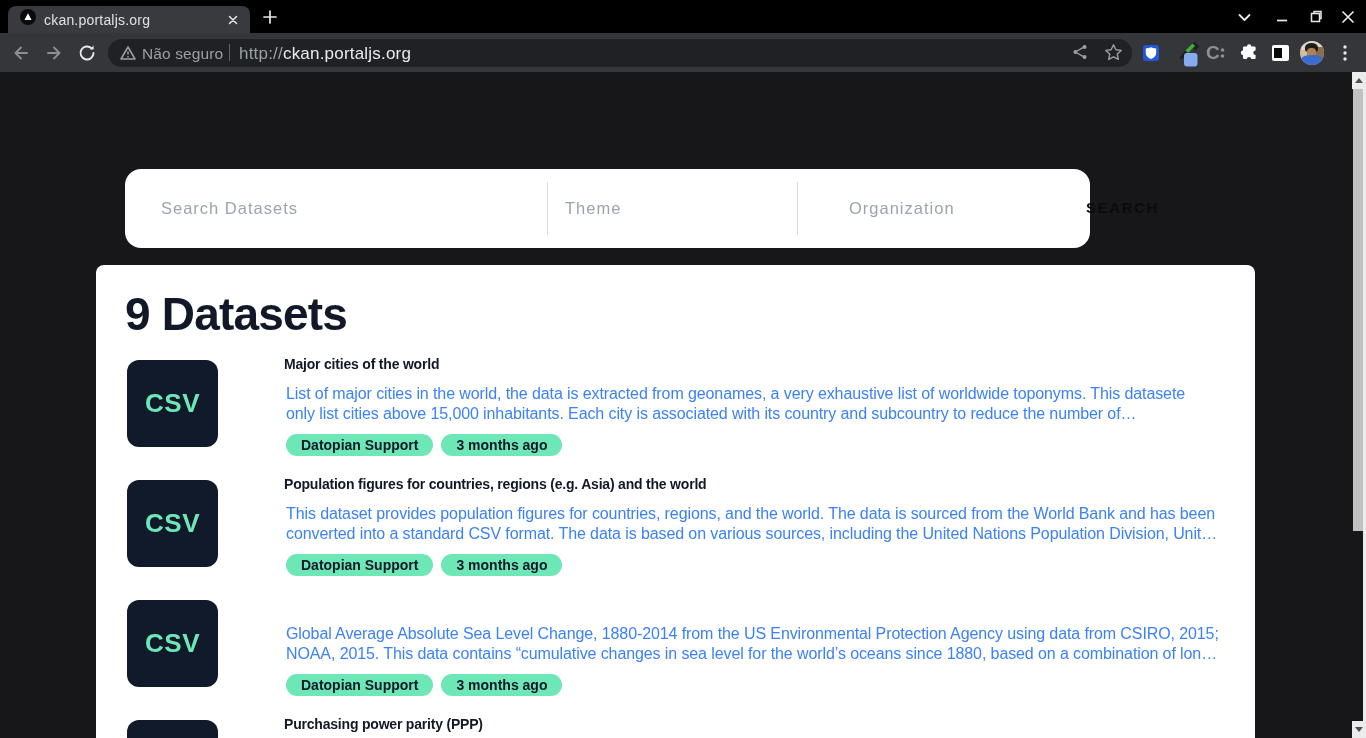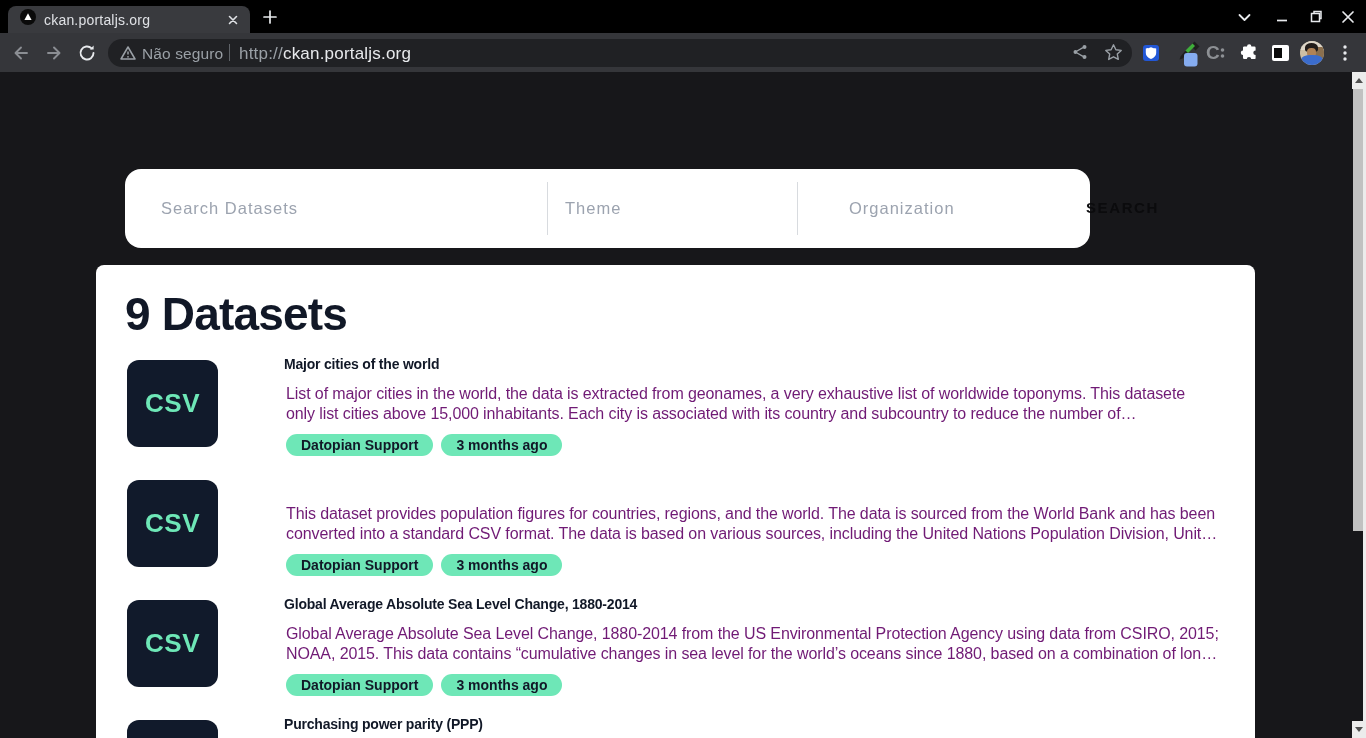--- a/index.html
+++ b/index.html
@@ -35,21 +35,21 @@
 #searchcard .div2 { position:absolute; left:672px; top:13px; width:1px; height:53px; background:#d8dbdf; }
 .ph { position:absolute; top:30px; font-size:16.5px; letter-spacing:1px; color:#9ca3af; }
 #searchbtn { position:absolute; left:961px; top:30px; font-size:15px; font-weight:bold; letter-spacing:1.6px; color:#0b0b0d; }
 
 #datacard { position:absolute; left:96px; top:193px; width:1159px; height:589px; background:#fff; border-radius:8px 8px 0 0; }
 #datacard h1 { position:absolute; left:29px; top:22px; font-size:46px; font-weight:bold; color:#111827; letter-spacing:-0.8px; }
 
 .row { position:absolute; left:0; width:1159px; height:120px; }
 .thumb { position:absolute; left:31px; top:0; width:91px; height:87px; background:#111a2b; border-radius:12px; color:#6ee7b7; font-weight:bold; font-size:26px; text-align:center; line-height:87px; letter-spacing:0.5px; }
 .rtitle { position:absolute; left:188px; top:-4px; font-size:14px; font-weight:bold; color:#111827; letter-spacing:-0.2px; white-space:nowrap; }
-.rdesc { position:absolute; left:190px; top:24px; font-size:16px; letter-spacing:-0.1px; line-height:20px; color:#701a75; white-space:nowrap; }
+.rdesc { position:absolute; left:190px; top:24px; font-size:16px; letter-spacing:-0.1px; line-height:20px; color:#3b82f6; white-space:nowrap; }
 .tags { position:absolute; left:190px; top:73.5px; }
 .tag { display:inline-block; height:22px; line-height:22px; padding:0 15px; margin-right:8px; background:#6ee7b7; border-radius:11px; font-size:14px; color:#111827;font-weight:bold; }
 
 
 #sb-edge { position:absolute; left:1363px; top:0; width:3px; height:666px; background:#ececec; }
 #sb-top { position:absolute; left:1352px; top:0; width:14px; height:17px; background:#ececec; }
 #sb-bot { position:absolute; left:1352px; top:649px; width:14px; height:17px; background:#ececec; }
 #sb-thumb { position:absolute; left:1353px; top:17px; width:10px; height:442px; background:#c1c1c1; }
 .sarr { position:absolute; left:3px; width:0; height:0; }
 </style>
@@ -178,27 +178,27 @@
 
     <div class="row" style="top:95px">
       <div class="thumb">CSV</div>
       <div class="rtitle">Major cities of the world</div>
       <div class="rdesc">List of major cities in the world, the data is extracted from geonames, a very exhaustive list of worldwide toponyms. This datasete<br>only list cities above 15,000 inhabitants. Each city is associated with its country and subcountry to reduce the number of…</div>
       <div class="tags"><span class="tag">Datopian Support</span><span class="tag">3 months ago</span></div>
     </div>
 
     <div class="row" style="top:215px">
       <div class="thumb">CSV</div>
+      <div class="rtitle">Population figures for countries, regions (e.g. Asia) and the world</div>
       <div class="rdesc">This dataset provides population figures for countries, regions, and the world. The data is sourced from the World Bank and has been<br>converted into a standard CSV format. The data is based on various sources, including the United Nations Population Division, Unit…</div>
       <div class="tags"><span class="tag">Datopian Support</span><span class="tag">3 months ago</span></div>
     </div>
 
     <div class="row" style="top:335px">
       <div class="thumb">CSV</div>
-      <div class="rtitle">Global Average Absolute Sea Level Change, 1880-2014</div>
       <div class="rdesc">Global Average Absolute Sea Level Change, 1880-2014 from the US Environmental Protection Agency using data from CSIRO, 2015;<br>NOAA, 2015. This data contains “cumulative changes in sea level for the world’s oceans since 1880, based on a combination of lon…</div>
       <div class="tags"><span class="tag">Datopian Support</span><span class="tag">3 months ago</span></div>
     </div>
 
     <div class="row" style="top:455px">
       <div class="thumb">CSV</div>
       <div class="rtitle">Purchasing power parity (PPP)</div>
     </div>
   </div>
 

